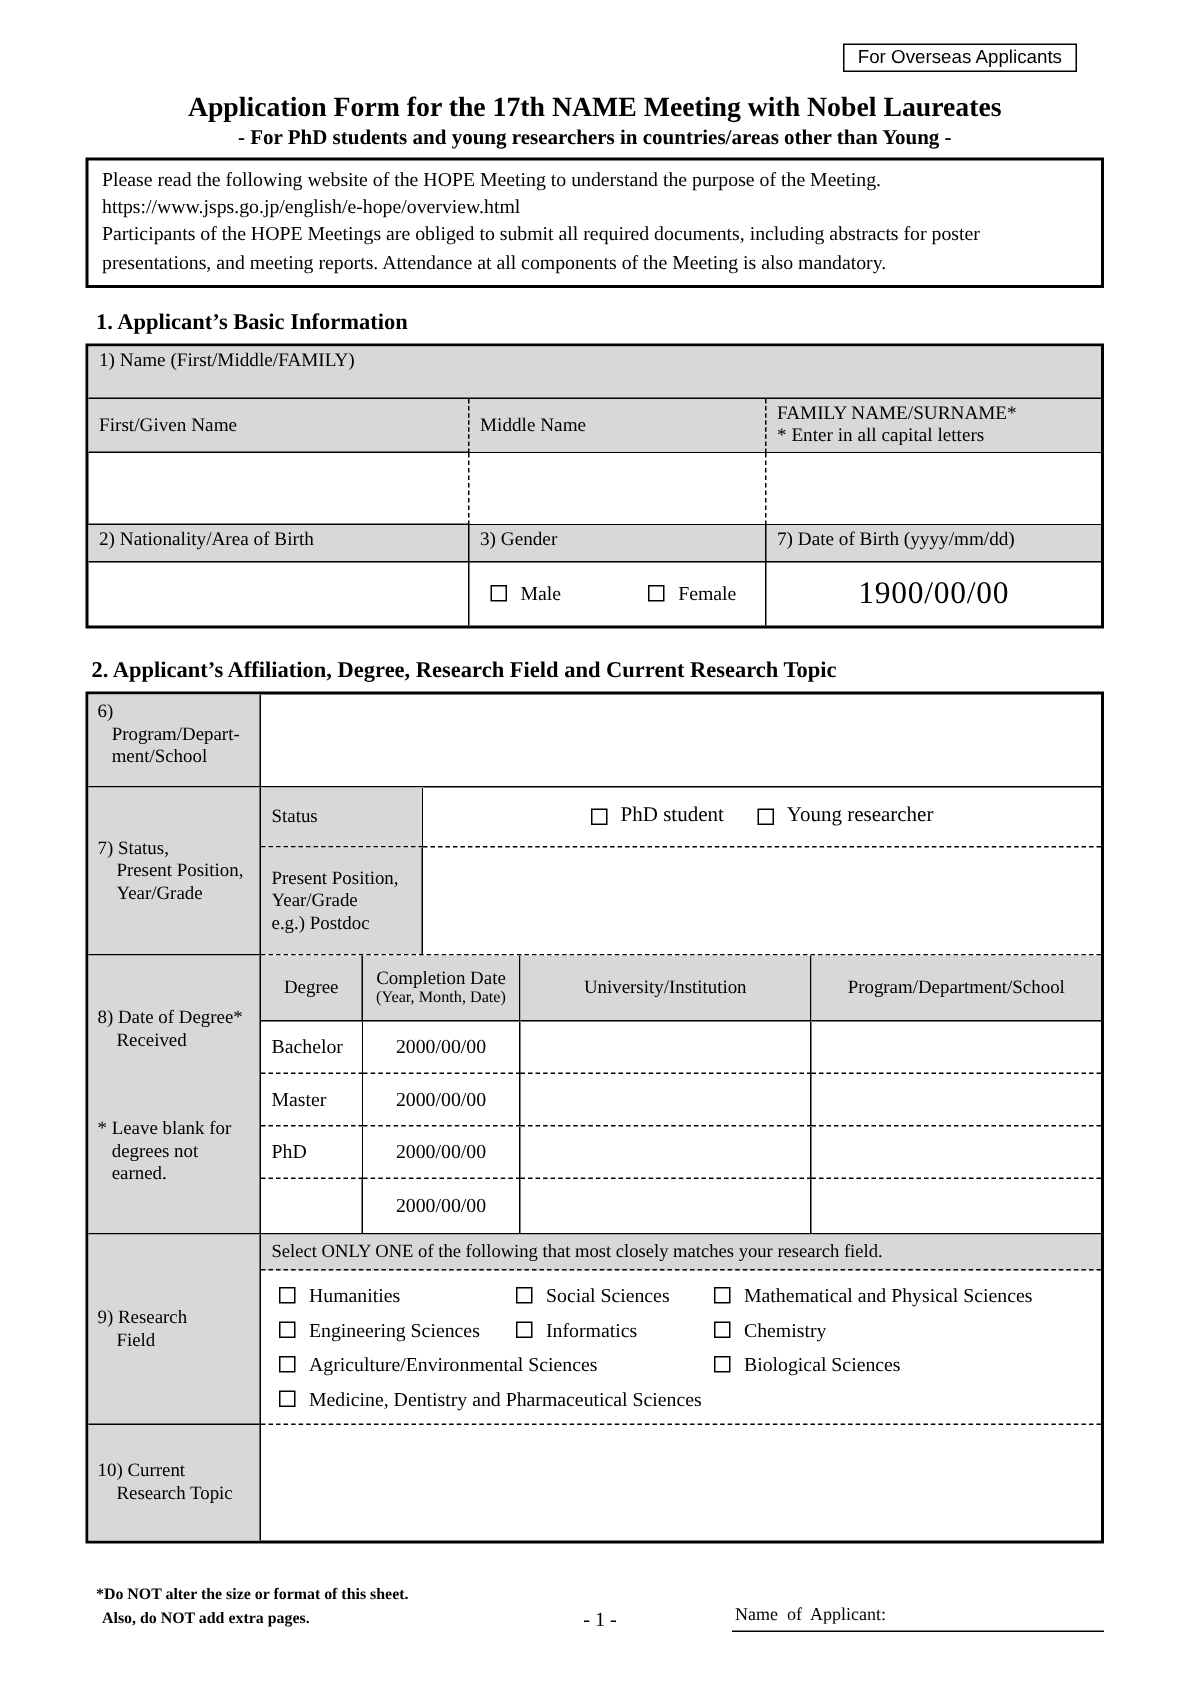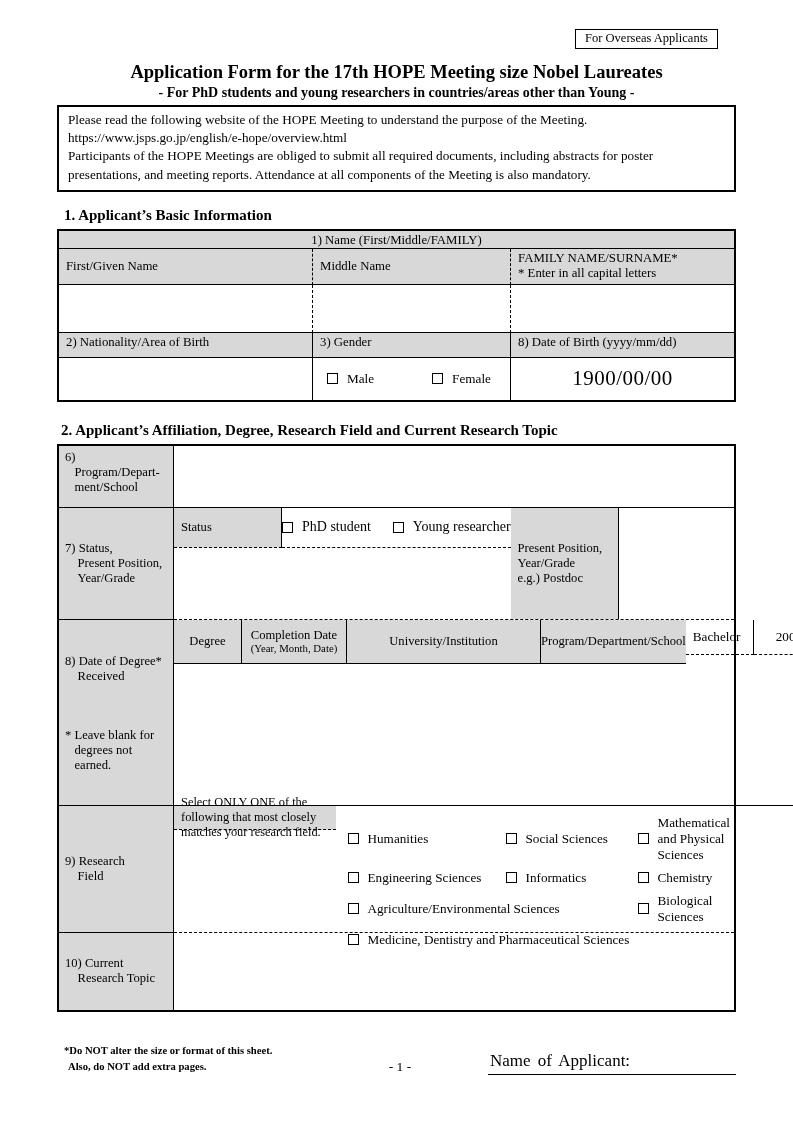--- a/index.html
+++ b/index.html
@@ -7,21 +7,21 @@
   body {
     width:793px; height:1122px; position:relative;
     font-family:"Liberation Serif", serif; color:#000; overflow:hidden;
   }
   .content { width:679px; margin:0 auto; position:relative; }
 
   
   .overseas-box {
     position:absolute; top:29px; right:75px;
     border:1px solid #000; padding:1px 9px 2px 9px;
-    font-family:Liberation Serif, serif; font-size:12.5px;
+    font-family:Liberation Sans, sans-serif; font-size:12.5px;
   }
 
   .title { text-align:center; margin-top:62px; font-size:18.5px; font-weight:bold; }
   .subtitle { text-align:center; margin-top:2px; font-size:14px; font-weight:bold; }
 
   .notice-box {
     margin-top:4px; border:2px solid #000; padding:4px 9px 6px 9px;
     font-size:13.2px; line-height:1.38;
   }
 
@@ -36,38 +36,38 @@
   .bb-solid { border-bottom:1px solid #000; }
   .bb-dash  { border-bottom:1px dashed #000; }
   .bl-solid { border-left:1px solid #000; }
   .bl-dash  { border-left:1px dashed #000; }
   .br-solid { border-right:1px solid #000; }
   .pre { white-space:pre-wrap; }
 
   
   .c1 { width:253px; } .c2 { width:198px; } .c3 { flex:1; }
 
-  .h22 { height:18px;text-align:center; } .h36 { height:36px; } .h48 { height:48px; }
+  .h22 { height:35px; } .h36 { height:36px; } .h48 { height:48px; }
   .h25 { height:25px; } .h42 { height:42px; }
 
   .gender-cell { display:flex; align-items:center; gap:58px; padding-left:14px; font-size:14px; }
   .dob-value { display:flex; align-items:center; justify-content:center; font-size:21px; letter-spacing:.5px; }
 
   .cb {
     display:inline-block; width:11px; height:11px; border:1.3px solid #000;
     margin-right:9px; vertical-align:-1px; background:#fff; flex:none;
   }
   .cb-item { display:flex; align-items:center; font-size:13.2px; }
 
   
   .s2-label {
     width:115px; background:#d8d8d8; border-right:1px solid #000;
     padding:4px 3px 4px 6px; font-size:12.6px; white-space:pre-wrap; flex:none;
   }
-  .s2-content { flex:1; display:flex; }
+  .s2-content { flex:1; display:flex; flex-direction:column; }
   .r5 { height:38px; } .r6 { height:62px; } .r7 { height:112px; }
   .r8 { height:186px; } .r9 { height:127px; } .r10 { height:77px; }
 
   .sub-label {
     width:108px; background:#d8d8d8; border-right:1px solid #000;
     padding:3px 4px 3px 7px; font-size:12.6px; white-space:pre-wrap; flex:none;
   }
   .status-row { height:40px; }
   .status-opts { flex:1; display:flex; align-items:center; justify-content:center; gap:22px; }
   .status-opts .cb-item { font-size:14px; }
@@ -91,33 +91,33 @@
     flex:1; display:grid; grid-template-columns:158px 132px 1fr;
     align-content:start; row-gap:7px; padding:9px 4px 4px 12px;
   }
   .span2 { grid-column:1 / 3; } .span3 { grid-column:1 / 4; }
 
   
   .footer { display:flex; margin-top:27px; align-items:flex-end;gap:20px; }
   .foot-note { width:255px; font-size:10.6px; font-weight:bold; line-height:1.5; padding-left:7px; }
   .page-num { flex:1; text-align:center; font-size:13.5px; padding-top:8px; }
   .name-line {
-    width:248px; border-bottom:1px solid #000; font-size:17px;
+    width:248px; border-bottom:1px solid #000; font-size:12px;
     word-spacing:3px; padding-bottom:3px; padding-left:2px; margin-top:12px;
   }
 </style>
 </head>
 <body>
 
 <div class="overseas-box">
   <span>For Overseas Applicants</span>
 </div>
 
 <div class="content">
-  <div class="title">Application Form for the 17th HOPE Meeting size Nobel Laureates</div>
+  <div class="title">Application Form for the 17th NAME Meeting with Nobel Laureates</div>
   <div class="subtitle">- For PhD students and young researchers in countries/areas other than Young -</div>
 
   <div class="notice-box">
     <div>Please read the following website of the HOPE Meeting to understand the purpose of the Meeting.</div>
     <div>https://www.jsps.go.jp/english/e-hope/overview.html</div>
     <div>Participants of the HOPE Meetings are obliged to submit all required documents, including abstracts for poster presentations, and meeting reports. Attendance at all components of the Meeting is also mandatory.</div>
   </div>
 
   <div class="sec-heading">1. Applicant’s Basic Information</div>
 
@@ -134,21 +134,21 @@
       </div>
     </div>
     <div class="row h48">
       <div class="cell bb-solid c1"></div>
       <div class="cell bb-solid bl-dash c2"></div>
       <div class="cell bb-solid bl-dash c3"></div>
     </div>
     <div class="row h25">
       <div class="cell gray bb-solid c1">2) Nationality/Area of Birth</div>
       <div class="cell gray bb-solid bl-solid c2">3) Gender</div>
-      <div class="cell gray bb-solid bl-solid c3">8) Date of Birth (yyyy/mm/dd)</div>
+      <div class="cell gray bb-solid bl-solid c3">7) Date of Birth (yyyy/mm/dd)</div>
     </div>
     <div class="row h42">
       <div class="cell c1"></div>
       <div class="cell bl-solid c2 gender-cell">
         <span class="cb-item">
           <span class="cb"></span>
           <span>Male</span>
         </span>
         <span class="cb-item">
           <span class="cb"></span>

